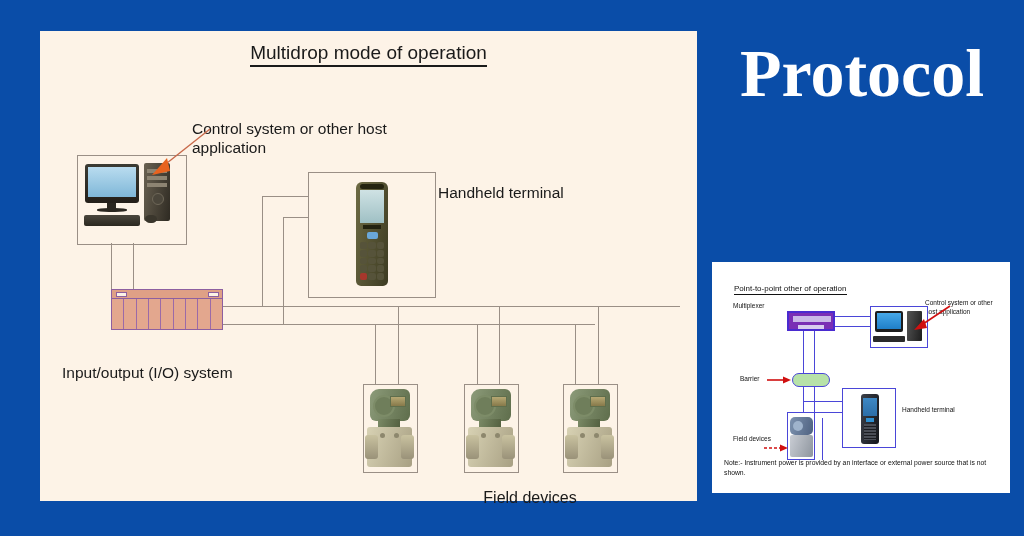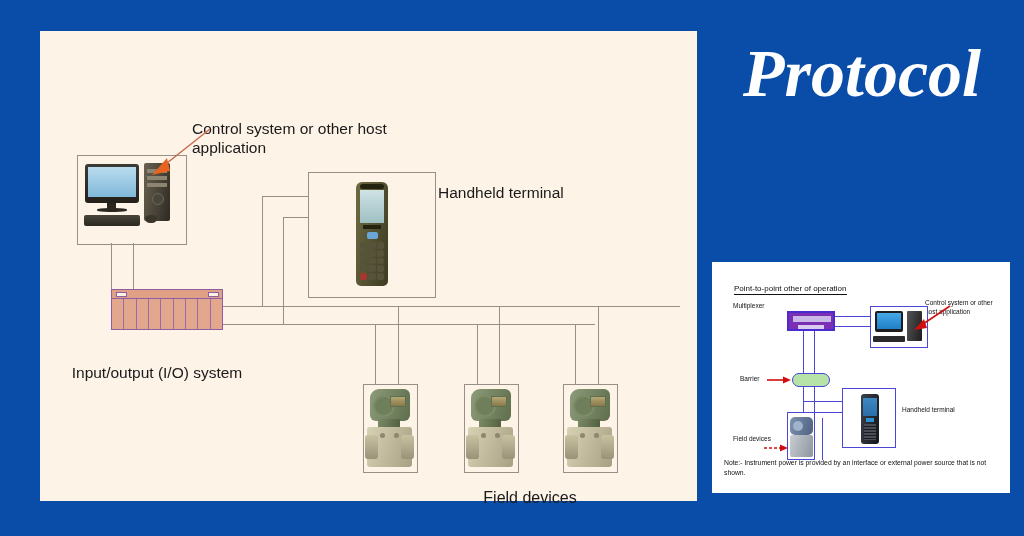--- a/index.html
+++ b/index.html
@@ -21,21 +21,21 @@
     position:absolute;left:0;top:11px;width:657px;text-align:center;
     font-size:19px;color:#1a1a1a;
   }
   .diag-title span{
     border-bottom:2px solid #1a1a1a;padding-bottom:2px;
   }
 
   .lbl{position:absolute;color:#1a1a1a;font-size:15.5px;line-height:19px;}
   .lbl-host{left:152px;top:88px;width:270px;}
   .lbl-hand{left:398px;top:152px;}
-  .lbl-io{left:22px;top:331px;width:190px;text-align:center;line-height:22px;}
+  .lbl-io{left:22px;top:331px;width:190px;line-height:22px;}
   .lbl-fd{left:370px;top:457px;width:240px;text-align:center;font-size:16px;}
 
   
   .ebox{position:absolute;border:1px solid #9a8f86;background:transparent;}
   .box-pc{left:37px;top:124px;width:108px;height:88px;}
   .box-hh{left:268px;top:141px;width:126px;height:124px;}
   .box-fd1{left:323px;top:353px;width:53px;height:87px;}
   .box-fd2{left:424px;top:353px;width:53px;height:87px;}
   .box-fd3{left:523px;top:353px;width:53px;height:87px;}
 
@@ -166,20 +166,23 @@
 
   .arrow-red{position:absolute;}
 </style>
 </head>
 <body>
 
 <div id="root">
 
   <div class="canvas">
 
+    <div class="diag-title">
+      <span>Multidrop mode of operation</span>
+    </div>
 
     <div class="lbl lbl-host">Control system or other host application</div>
     <div class="lbl lbl-hand">Handheld terminal</div>
     <div class="lbl lbl-io">Input/output (I/O) system</div>
     <div class="lbl lbl-fd">Field devices</div>
 
     <div class="w wv" style="left:71px;top:212px;height:47px;"></div>
     <div class="w wv" style="left:93px;top:212px;height:47px;"></div>
 
     <div class="w wh" style="left:183px;top:275px;width:456px;"></div>
@@ -306,21 +309,21 @@
       <div class="fd-body"></div>
       <div class="fd-flange" style="left:1px;"></div>
       <div class="fd-flange" style="left:37px;"></div>
       <div class="fd-bolt" style="left:16px;top:48px;"></div>
       <div class="fd-bolt" style="left:30px;top:48px;"></div>
     </div>
   </div>
 
   <div style="position:absolute;left:700px;top:34px;width:324px;height:190px;">
     <div style="font-family:'Liberation Serif',serif;font-size:68px;font-weight:700;
-                color:#ffffff;text-align:center;line-height:78px;font-style:italic;">Protocol</div>
+                color:#ffffff;text-align:center;line-height:78px;">Protocol</div>
   </div>
 
   <div class="inset">
 
     <div class="in-title">
       <span>Point-to-point other of operation</span>
     </div>
 
     <div class="in-lbl in-mux-lbl">Multiplexer</div>
     <div class="in-lbl in-host-lbl">Control system or other host application</div>

